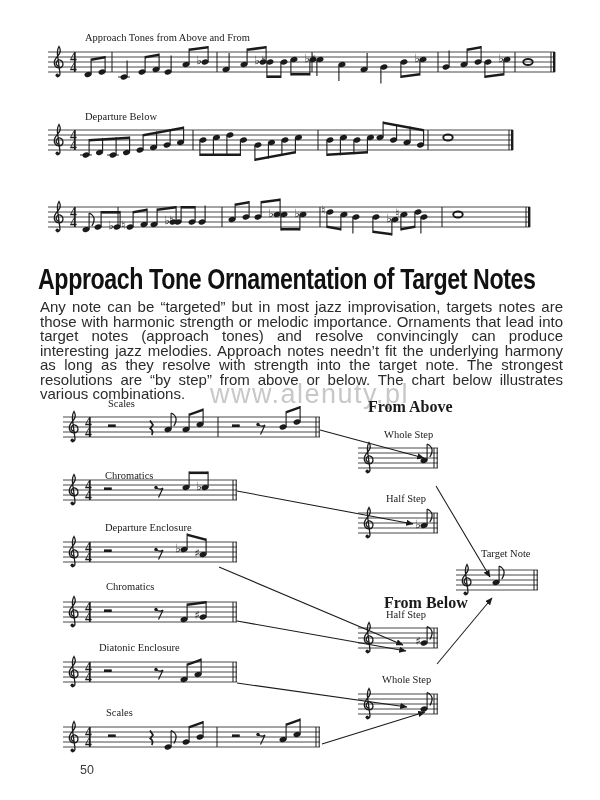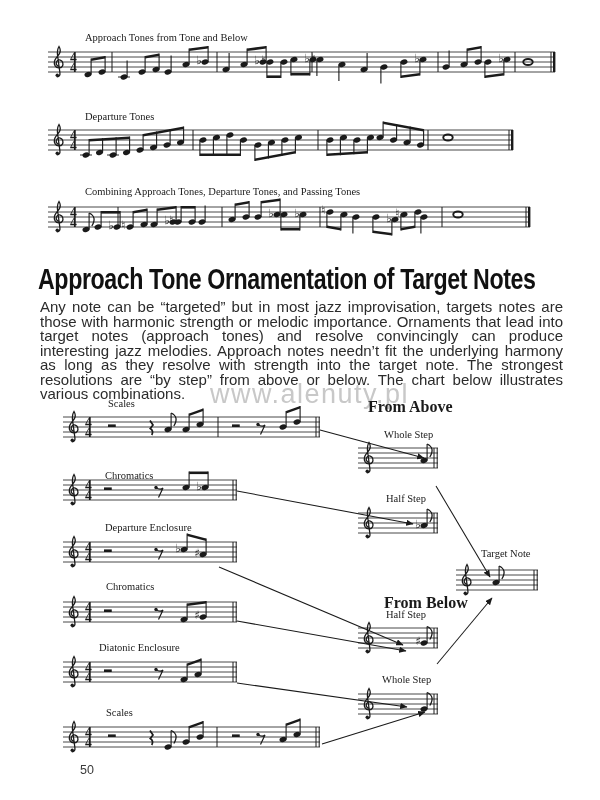--- a/index.html
+++ b/index.html
@@ -552,23 +552,22 @@
       <line x1="320" y1="430" x2="424" y2="458" stroke="#1a1a1a" stroke-width="1.05" marker-end="url(#ah)"></line>
       <line x1="237" y1="491" x2="413" y2="524" stroke="#1a1a1a" stroke-width="1.05" marker-end="url(#ah)"></line>
       <line x1="219" y1="567" x2="403" y2="645" stroke="#1a1a1a" stroke-width="1.05" marker-end="url(#ah)"></line>
       <line x1="237" y1="621" x2="406" y2="651" stroke="#1a1a1a" stroke-width="1.05" marker-end="url(#ah)"></line>
       <line x1="237" y1="683" x2="407" y2="707" stroke="#1a1a1a" stroke-width="1.05" marker-end="url(#ah)"></line>
       <line x1="322" y1="744" x2="425" y2="712" stroke="#1a1a1a" stroke-width="1.05" marker-end="url(#ah)"></line>
       <line x1="436" y1="486" x2="490" y2="577" stroke="#1a1a1a" stroke-width="1.05" marker-end="url(#ah)"></line>
       <line x1="437" y1="664" x2="492" y2="598" stroke="#1a1a1a" stroke-width="1.05" marker-end="url(#ah)"></line>
     </svg>
 
-  <div class="slabel" id="lbl-ex1">Approach Tones from Tone and Below</div>
-  <div class="slabel" id="lbl-ex2">Departure Tones</div>
-  <div class="slabel" id="lbl-ex3">Combining Approach Tones, Departure Tones, and Passing Tones</div>
+  <div class="slabel" id="lbl-ex1">Approach Tones from Above and From</div>
+  <div class="slabel" id="lbl-ex2">Departure Below</div>
 
   <div id="heading">Approach Tone Ornamentation of Target Notes</div>
   <div id="body-text">Any note can be “targeted” but in most jazz improvisation, targets notes are those with harmonic strength or melodic importance. Ornaments that lead into target notes (approach tones) and resolve convincingly can produce interesting jazz melodies. Approach notes needn’t fit the underlying harmony as long as they resolve with strength into the target note. The strongest resolutions are “by step” from above or below. The chart below illustrates various combinations.</div>
 
   <div class="slabel" id="lbl-r1">Scales</div>
   <div class="slabel" id="lbl-r2">Chromatics</div>
   <div class="slabel" id="lbl-r3">Departure Enclosure</div>
   <div class="slabel" id="lbl-r4">Chromatics</div>
   <div class="slabel" id="lbl-r5">Diatonic Enclosure</div>
   <div class="slabel" id="lbl-r6">Scales</div>

